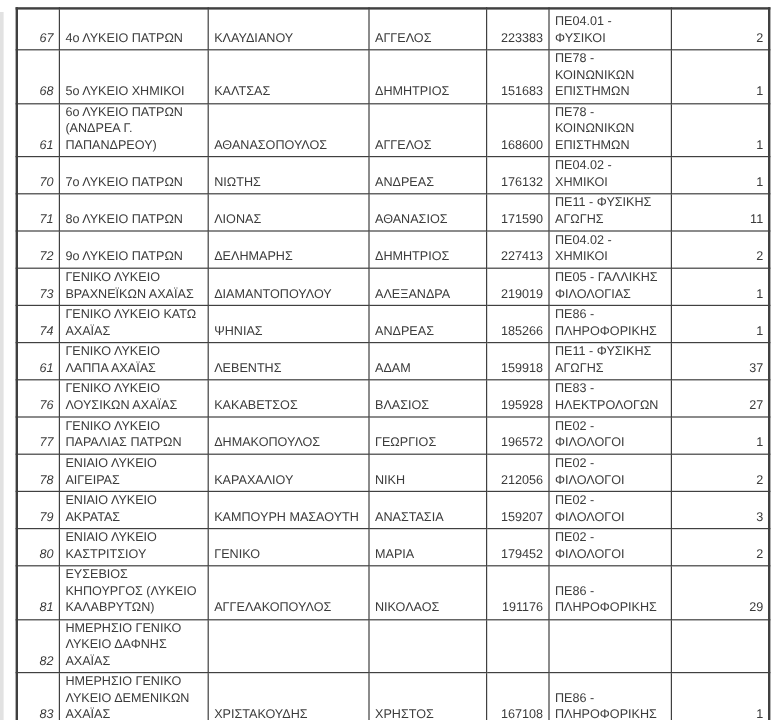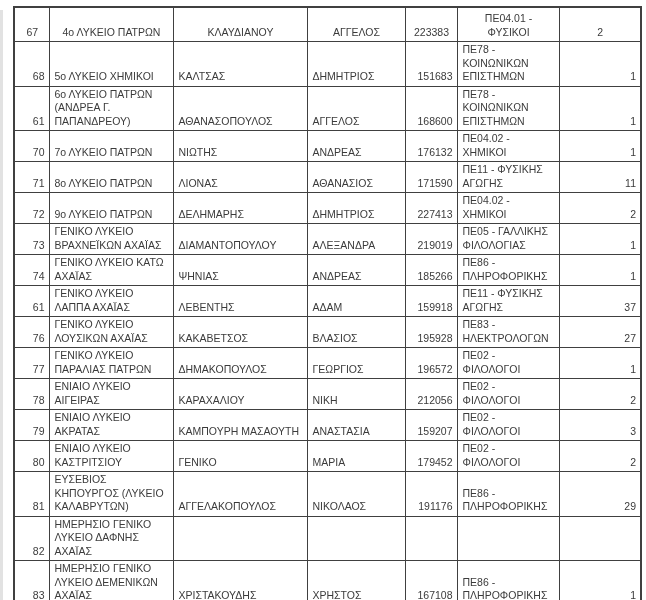--- a/index.html
+++ b/index.html
@@ -33,29 +33,29 @@
   table.doc-table td {
     border: 1px solid #404040;
     vertical-align: bottom;
     font-size: 10.5px;
     line-height: 13.5px;
     color: #3b3b3b;
     padding: 1px 4px 2px 5px;
     overflow: hidden;
     word-wrap: break-word;
   }
-  table.doc-table tr:first-child td { padding-top: 4px; text-align: center; }
+  table.doc-table tr:first-child td { padding-top: 4px; }
   col.w-num   { width: 35px; }
   col.w-school{ width: 124px; }
   col.w-last  { width: 134px; }
   col.w-first { width: 98px; }
   col.w-id    { width: 52px; }
   col.w-spec  { width: 102px; }
   col.w-count { width: 82px; }
-  td.c-num   { text-align: right; padding-right: 8px; }
+  td.c-num   { text-align: right; padding-right: 8px; font-style: italic; }
   td.c-id    { text-align: right; padding-right: 5px; }
   td.c-count { text-align: right; padding-right: 4px; }
 </style>
 </head>
 <body>
 
 <div class="viewport">
   <div class="edge-artifact"></div>
   <table class="doc-table">
     <colgroup>

